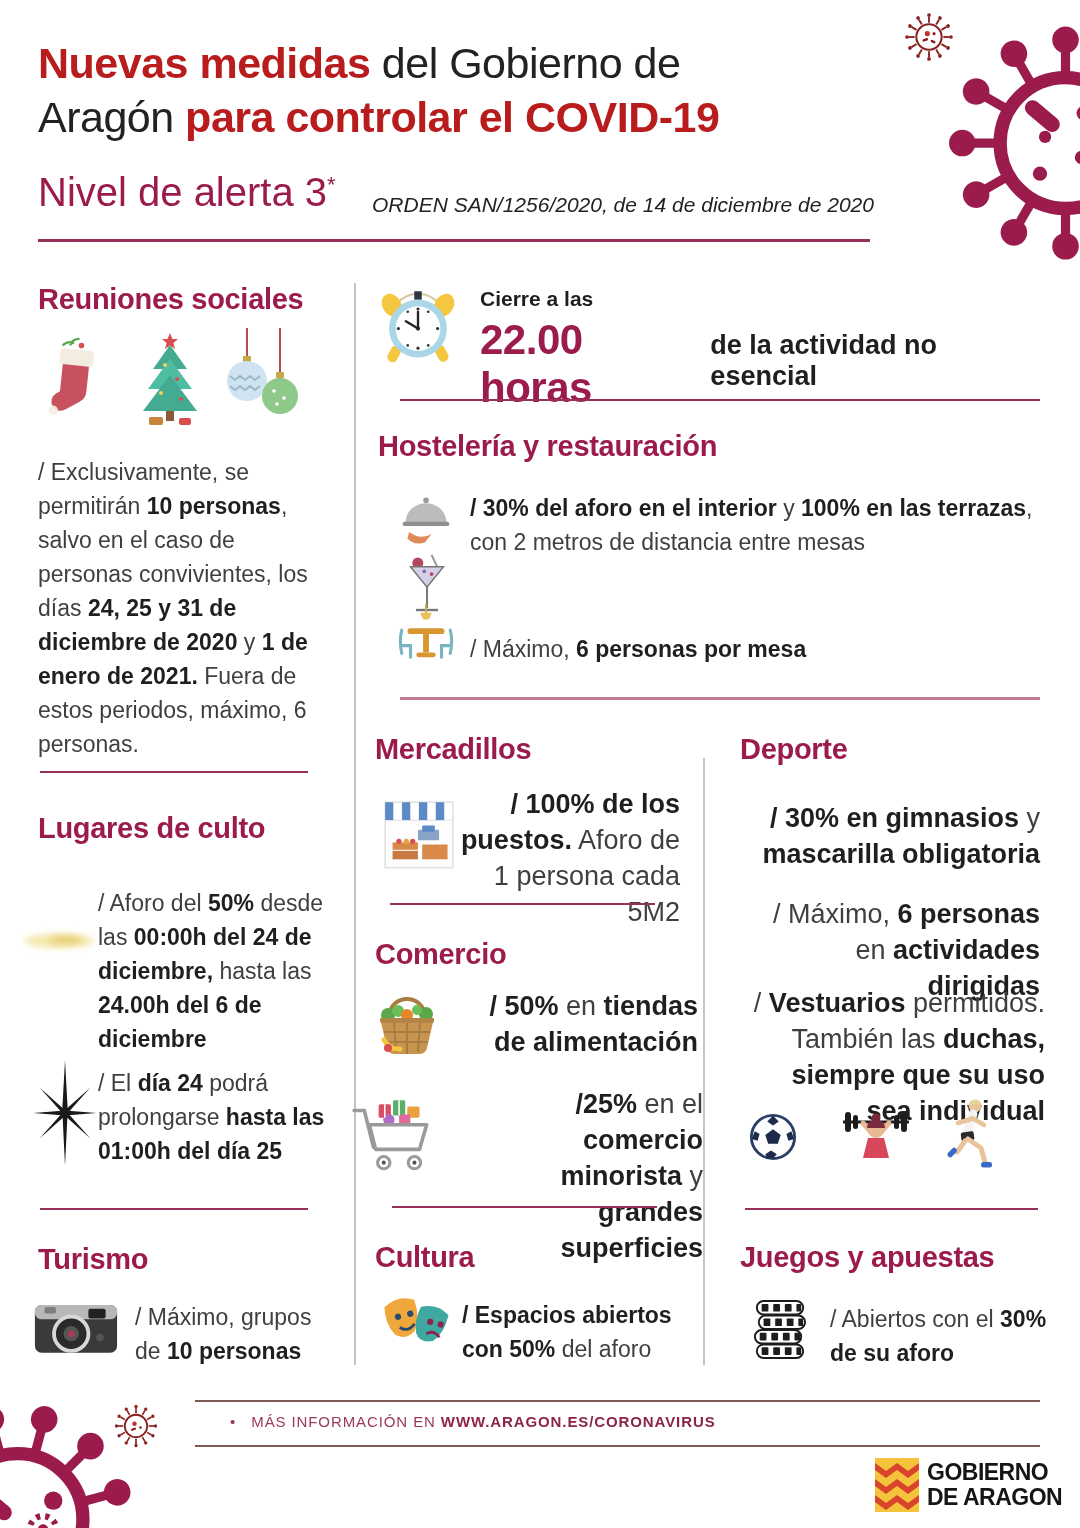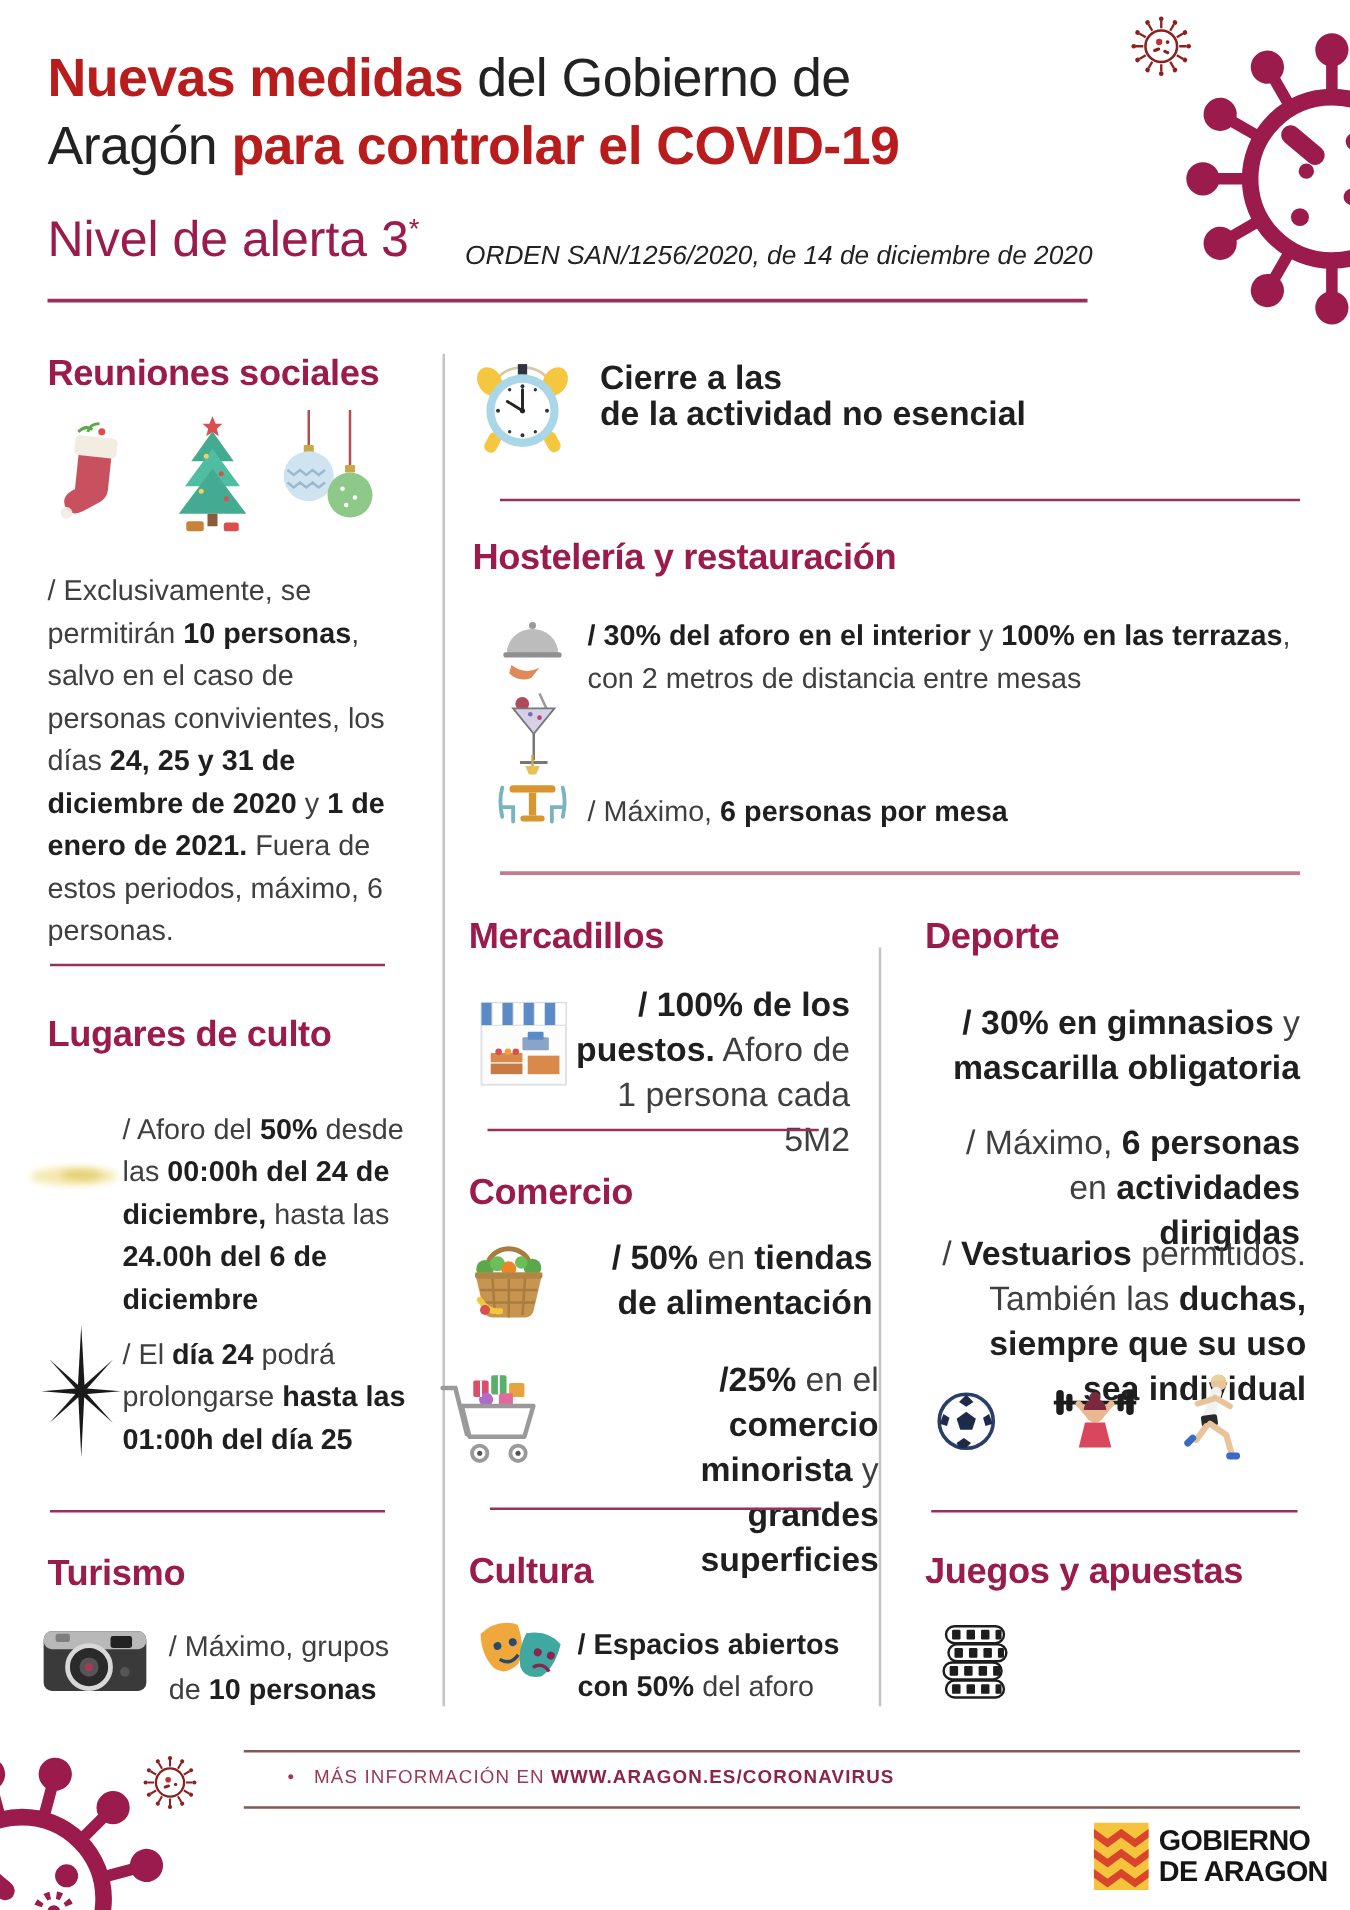--- a/index.html
+++ b/index.html
@@ -9,21 +9,21 @@
   .title{font-size:43px;line-height:54px;font-weight:400;color:#222;letter-spacing:-0.5px;}
   .title .b{font-weight:700;color:#b91c1c;}
   .alert{font-size:40px;font-weight:400;color:#9b1b4c;letter-spacing:0;}
   .alert sup{font-size:22px;}
   .orden{font-size:21px;font-style:italic;font-weight:500;color:#222;}
   .sec-title{font-size:29px;font-weight:700;color:#9b1b4c;letter-spacing:-0.3px;}
   .txt{font-size:23px;line-height:34px;color:#3f3f3f;}
   .txt .b{font-weight:700;color:#1f1f1f;}
   .txt-lg{font-size:27px;line-height:36px;color:#3f3f3f;text-align:right;}
   .txt-lg .b{font-weight:700;color:#1f1f1f;}
-  .cierre-lead{font-size:27px;font-weight:700;color:#1f1f1f;}
+  .cierre-lead{font-size:21px;font-weight:700;color:#1f1f1f;}
   .cierre-time{font-size:42px;font-weight:700;color:#9b1b4c;letter-spacing:-0.5px;}
   .cierre-tail{font-size:27px;font-weight:700;color:#1f1f1f;}
   .rule{position:absolute;height:2px;background:#97305a;}
   .rule-thick{height:3px;}
   .rule-pink{background:#c4798f;}
   .rule-brown{background:#7d5a55;}
   .vdiv{position:absolute;width:2px;background:#c4c4c4;}
   .footer-info{font-size:15px;letter-spacing:0.9px;color:#9a3a55;font-weight:500;}
   .footer-info .b{font-weight:700;color:#8c2448;}
   .logo-text{font-size:23px;line-height:25px;font-weight:700;color:#151515;letter-spacing:-0.5px;}
@@ -225,20 +225,21 @@
       <circle cx="34" cy="70" r="1.4" fill="#333"></circle>
         <circle cx="56" cy="70" r="1.4" fill="#333"></circle>
       <line x1="45" y1="52" x2="45" y2="34" stroke="#222" stroke-width="2.5" stroke-linecap="round"></line>
       <line x1="45" y1="52" x2="32" y2="44" stroke="#222" stroke-width="2.5" stroke-linecap="round"></line>
       <circle cx="45" cy="52" r="2.2" fill="#222"></circle>
     </svg>
   </div>
 
   <div class="abs cierre-lead" style="left:480px;top:287px;">Cierre a las</div>
   <div class="abs baseline-row" style="left:480px;top:316px;width:560px;">
+    <span class="cierre-time">22.00 horas</span>
     <span class="cierre-tail">de la actividad no esencial</span>
   </div>
 
   <div class="rule" style="left:400px;top:399px;width:640px;"></div>
 
   <div class="abs sec-title" style="left:378px;top:430px;">Hostelería y restauración</div>
 
   <div class="abs" style="left:398px;top:490px;width:56px;height:58px;">
     <svg viewBox="0 0 60 60" width="56" height="58">
       <circle cx="30" cy="10" r="3" fill="#9a9a9a"></circle>
@@ -440,20 +441,21 @@
           <rect x="20" y="38" width="7" height="8" rx="1"></rect>
           <rect x="32" y="38" width="7" height="8" rx="1"></rect>
           <rect x="44" y="38" width="6" height="8" rx="1"></rect>
         <rect x="10" y="53" width="7" height="8" rx="1"></rect>
           <rect x="22" y="53" width="7" height="8" rx="1"></rect>
           <rect x="34" y="53" width="7" height="8" rx="1"></rect>
           <rect x="46" y="53" width="5" height="8" rx="1"></rect>
       </g>
     </svg>
   </div>
+  <div class="abs txt" style="left:830px;top:1302px;width:225px;"><span>/ Abiertos con el </span><span class="b">30% de su aforo</span></div>
 
   <div class="rule rule-brown" style="left:195px;top:1400px;width:845px;"></div>
   <div class="abs footer-info" style="left:230px;top:1413px;">
     <span>•</span>
     <span style="margin-left:10px;"><span>MÁS INFORMACIÓN EN </span><span class="b">WWW.ARAGON.ES/CORONAVIRUS</span></span>
   </div>
   <div class="rule rule-brown" style="left:195px;top:1445px;width:845px;"></div>
 
   <div class="abs" style="left:-100px;top:1396px;width:235px;height:240px;">
     <svg viewBox="0 0 230 230" width="235" height="240">

